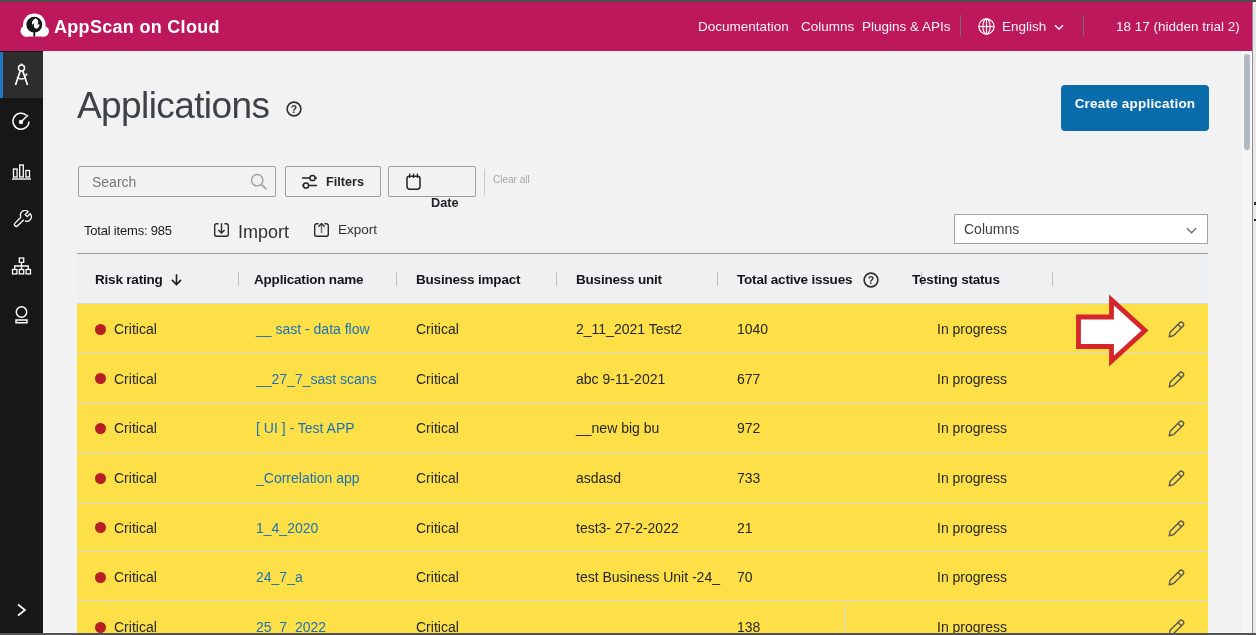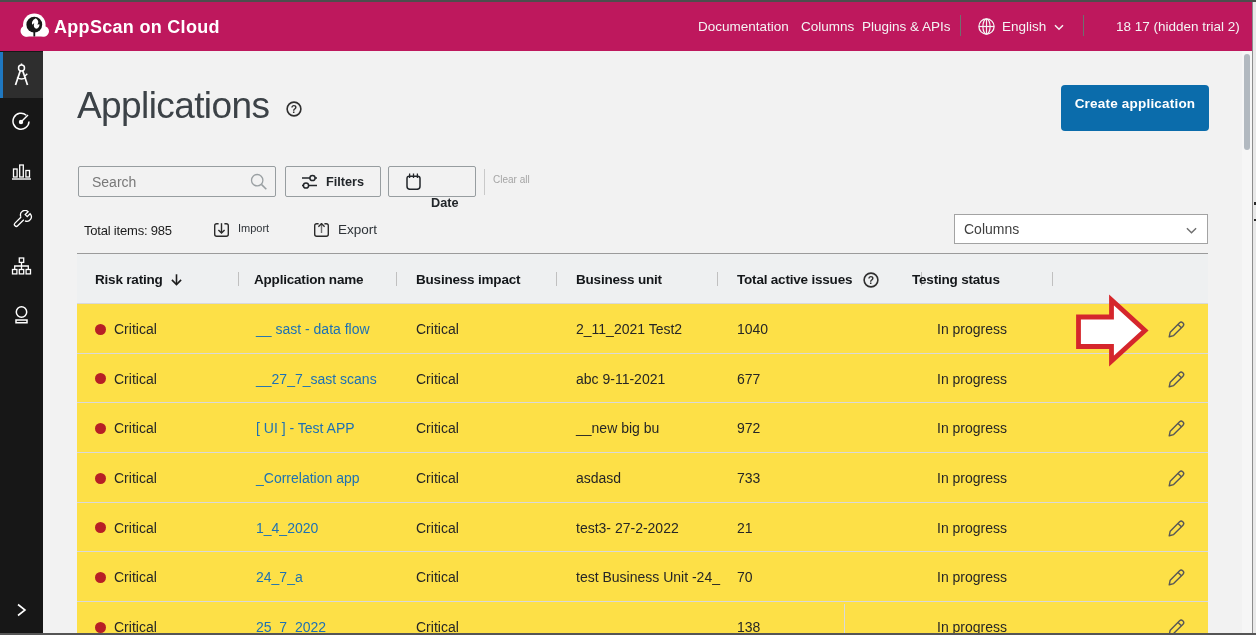--- a/index.html
+++ b/index.html
@@ -45,21 +45,21 @@
 #filtersicon { left:301px; top:173px; }
 #filterslbl { left:326px; top:175px; font-size:12.7px; font-weight:700; color:#22262a; }
 #dateicon { left:406px; top:172.5px; }
 #datelbl { left:431px; top:175px; font-size:12.7px; font-weight:700; color:#22262a;margin-top:21px; }
 #clearsep { left:484px; top:169px; width:1px; height:26px; background:#c9c9c9; }
 #clearall { left:493px; top:174px; font-size:10px; color:#a5a5a5; }
 
 
 #totalitems { left:84px; top:223px; font-size:13px; letter-spacing:-0.2px; color:#1c1c1c; }
 #importicon { left:214px; top:222.5px; }
-#importlbl { left:238px; top:222px; font-size:11px; color:#2e3338; }
+#importlbl { left:238px; top:222px; font-size:18px; color:#2e3338; }
 #exporticon { left:314px; top:222.5px; }
 #exportlbl { left:338px; top:222px; font-size:13.5px; color:#2e3338; }
 #columnsbox { left:954px; top:214px; width:254px; height:30px; background:#fff; border:1px solid #a3a3a3; }
 #columnslbl { left:964px; top:221px; font-size:14px; color:#3f3f3f; }
 #colchev { left:1185.5px; top:227px; }
 
 
 #table { left:77px; top:253px; width:1131px; border-top:1px solid #9b9b9b; z-index:2; }
 #thead { position:relative; height:49px; background:#eef0f1; }
 .th { position:absolute; top:18px; font-size:13.5px; font-weight:700; color:#14171a; letter-spacing:-0.2px; }

